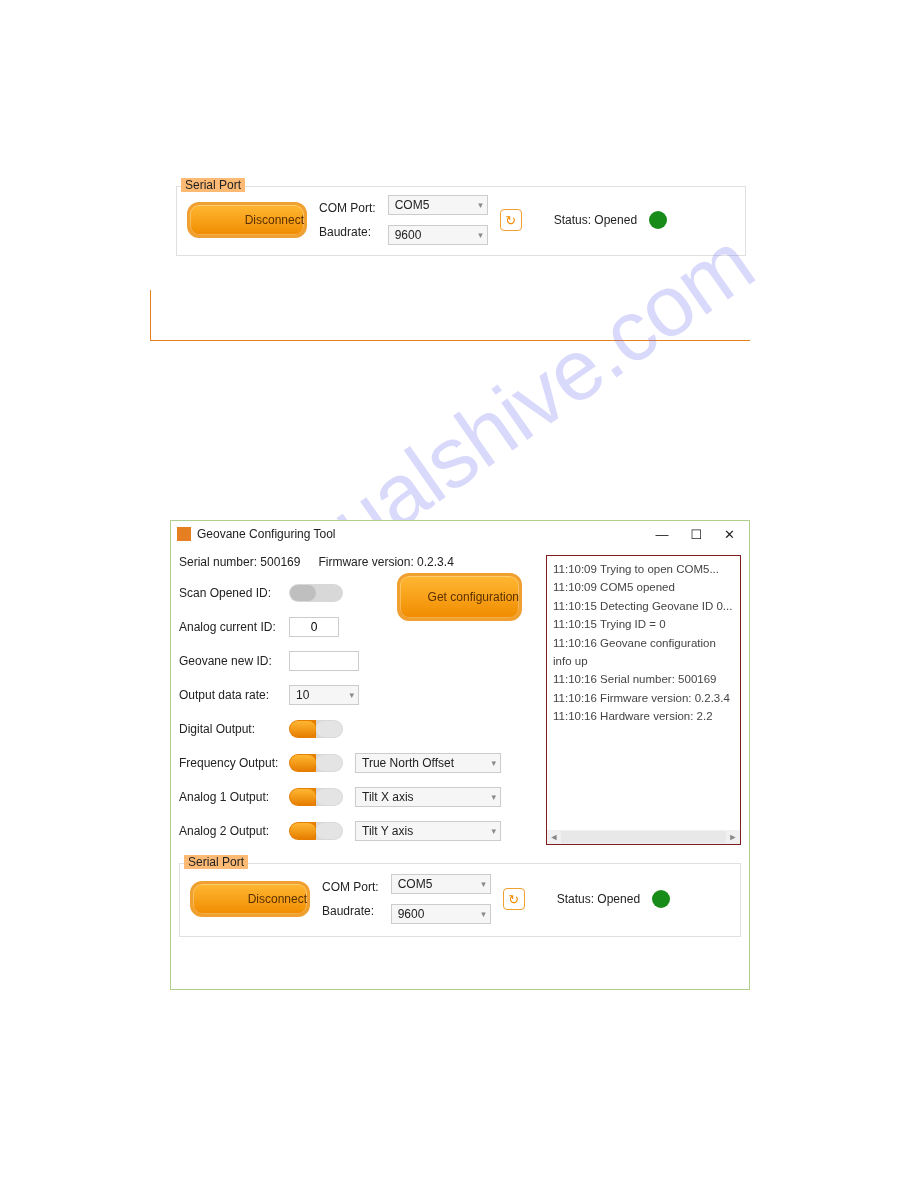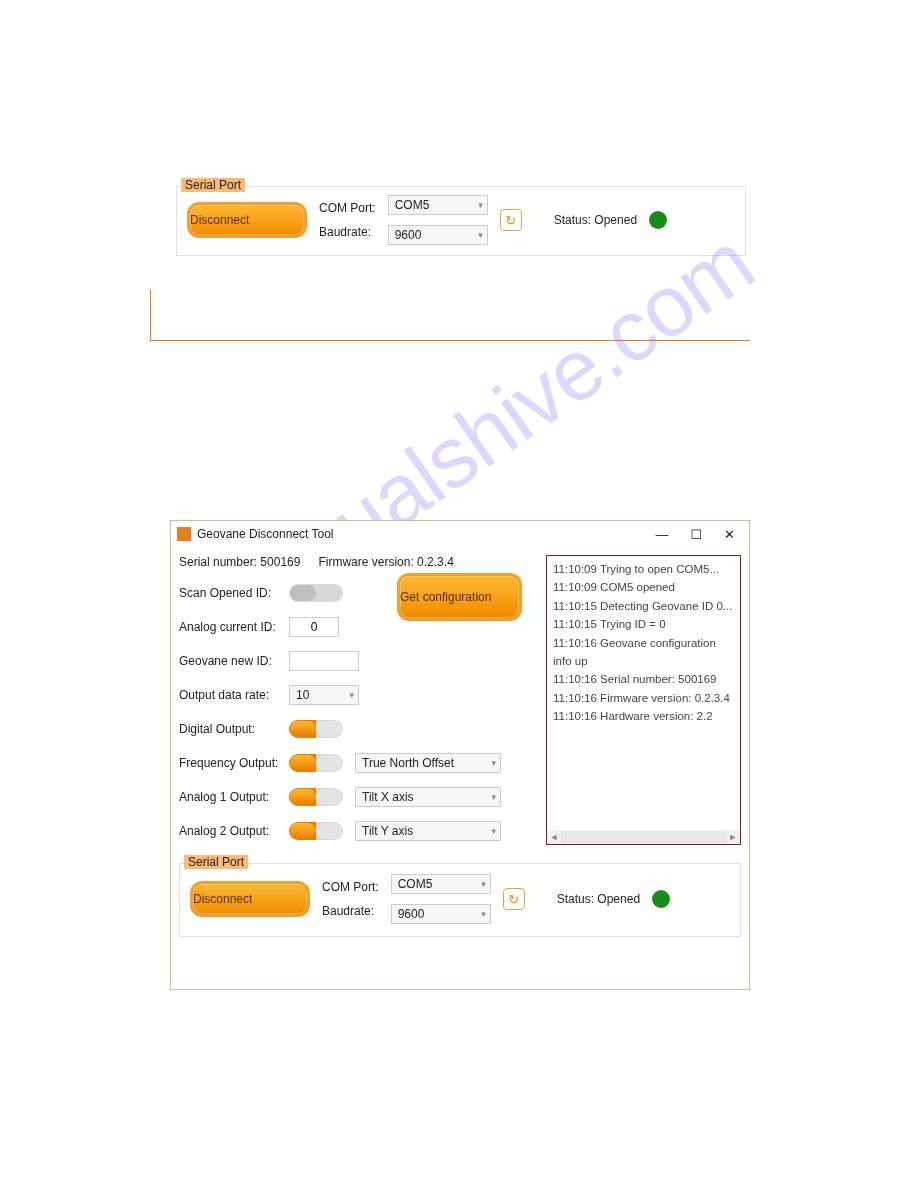--- a/index.html
+++ b/index.html
@@ -178,21 +178,21 @@
 
 
 .big-btn {
   background: linear-gradient(#ffb733, #f08c00);
   border: 3px solid #f0a030;
   border-radius: 12px;
   color: #5a3000;
   font-size: 12px;
   display: flex;
   align-items: center;
-  justify-content: flex-start;
+  justify-content: flex-end;
   box-shadow: inset 0 0 0 1px rgba(255,255,255,0.3);
 }
 .btn-disconnect {
   width: 120px;
   height: 36px;
 }
 .btn-getcfg, .btn-uploadcfg {
   width: 125px;
   height: 48px;
 }
@@ -359,21 +359,21 @@
 </div>
 
 <div class="rule-v"></div>
 <div class="rule-h"></div>
 
 <div class="watermark">manualshive.com</div>
 
 <div class="app-window">
   <div class="titlebar">
     <span class="app-icon"></span>
-    <span class="title">Geovane Disconnect Tool</span>
+    <span class="title">Geovane Configuring Tool</span>
     <div class="win-controls">
       <span>—</span>
       <span>☐</span>
       <span>✕</span>
     </div>
   </div>
 
   <div class="app-body">
     <div class="left-col">
 

